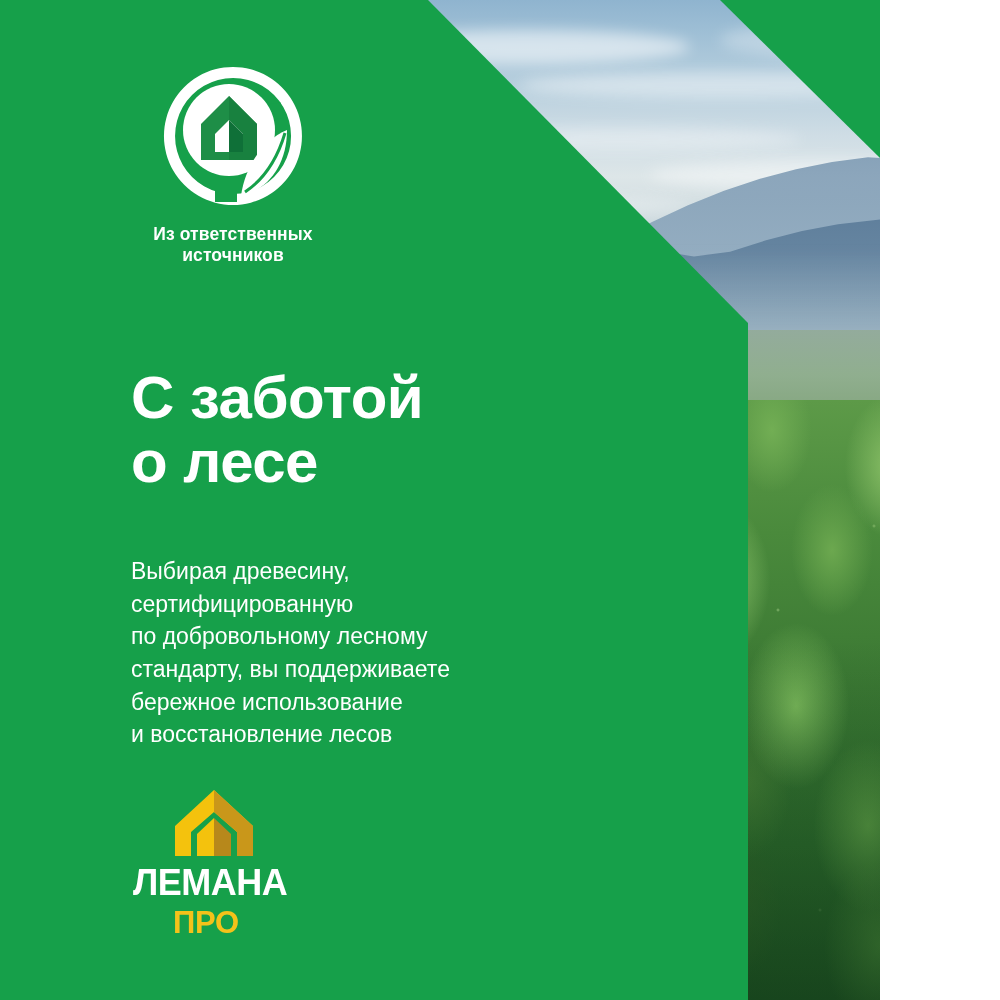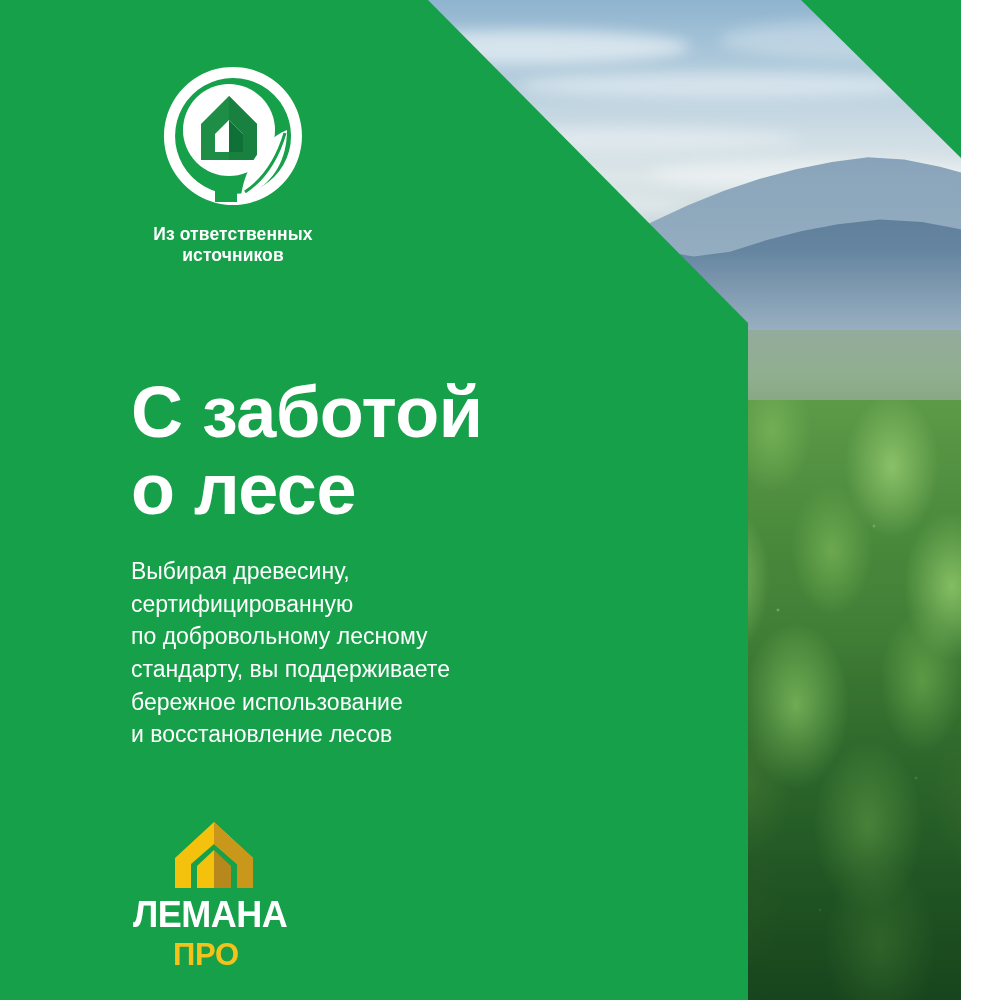--- a/index.html
+++ b/index.html
@@ -6,21 +6,21 @@
     margin: 0;
     padding: 0;
     background: #ffffff;
   }
   body {
     font-family: "Liberation Sans", sans-serif;
   }
 
   #poster {
     position: relative;
-    width: 961px;
+    width: 880px;
     height: 1000px;
     overflow: hidden;
     background: #be185d;
   }
 
   
   .photo-layer {
     position: absolute;
     inset: 0;
     z-index: 1;
@@ -204,21 +204,21 @@
     text-align: center;
     letter-spacing: .1px;
   }
 
   
   .headline {
     position: absolute;
     left: 131px;
     top: 326px;
     color: #ffffff;
-    font-size: 72px;
+    font-size: 60px;
     font-weight: bold;
     line-height: 1.07;
     letter-spacing: -0.5px;
     white-space: pre-line;
   }
 
   
   .body-copy {
     position: absolute;
     left: 131px;
@@ -227,21 +227,21 @@
     font-size: 23px;
     font-weight: normal;
     line-height: 1.42;
     white-space: pre-line;
   }
 
   
   .brand {
     position: absolute;
     left: 133px;
-    top: 820px;
+    top: 788px;
     width: 180px;
   }
   .brand-mark {
     display: block;
     width: 82px;
     height: 70px;
     margin-left: 40px;
   }
   .brand-wordmark {
     display: block;

